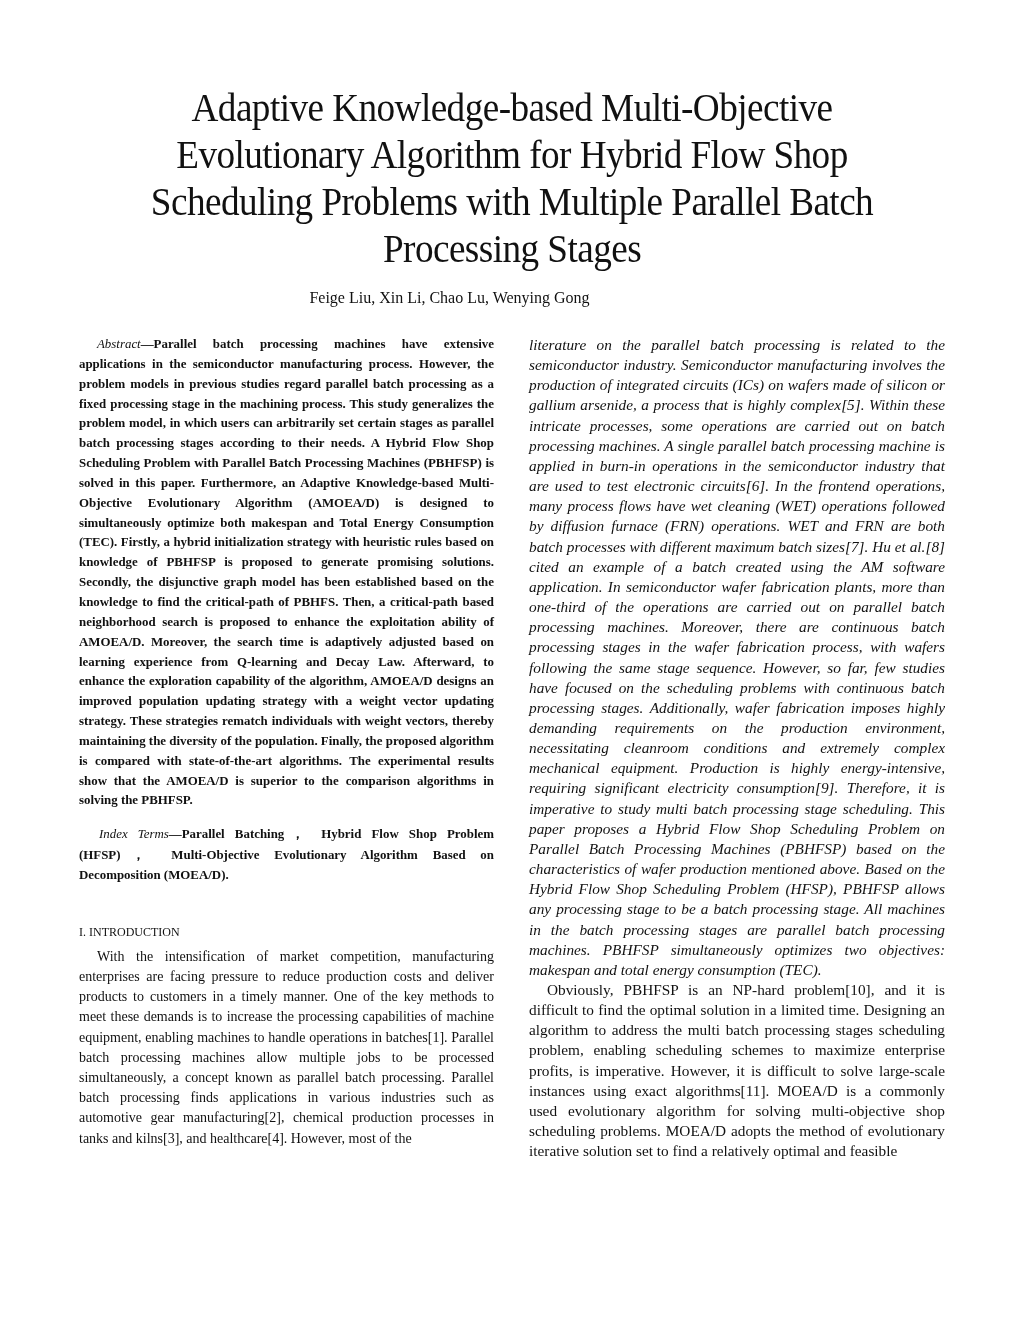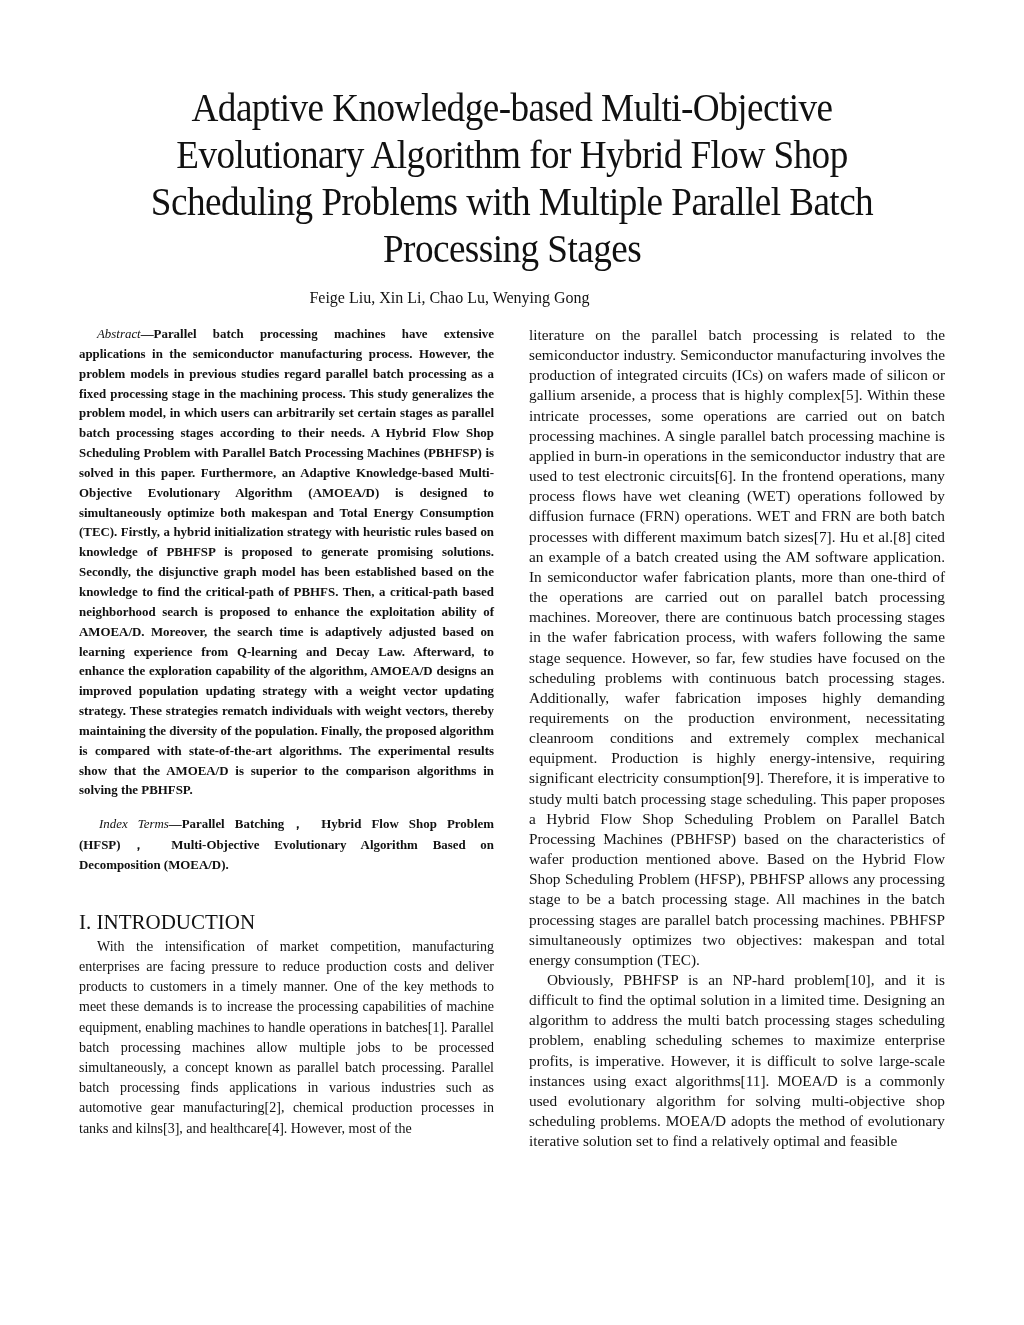--- a/index.html
+++ b/index.html
@@ -11,39 +11,39 @@
     position: absolute; left: 60px; top: 84px; width: 904px;
     text-align: center; font-size: 40px; line-height: 47px;
     font-weight: normal; margin: 0; letter-spacing: -0.6px;
     transform: scaleX(0.93); transform-origin: center top;
   }
   .title span { display: block; }
   .authors {
     position: absolute; left: 0; top: 288px; width: 899px;
     text-align: center; font-size: 16px; line-height: 20px;
   }
-  .col { position: absolute; top: 325px; text-align: justify; }
+  .col { position: absolute; top: 335px; text-align: justify; }
   .col-left { left: 79px; width: 415px; }
   .col-right { left: 529px; width: 416px; }
   .abstract {
     font-weight: bold; font-size: 12.9px; line-height: 19.85px; margin: 0;
     text-indent: 18px;
   }
   .abstract .lead { font-style: italic; font-weight: normal; }
   .index-terms {
     font-weight: bold; font-size: 12.9px; line-height: 20.5px; margin: 13px 0 0 0;
   }
   .index-terms .lead { font-style: italic; font-weight: normal; margin-left: 20px; }
   .section-heading {
-    font-size: 21px; line-height: 20px; margin: 36px 0 5px 0; font-weight: normal;
+    font-size: 12px; line-height: 20px; margin: 36px 0 5px 0; font-weight: normal;
   }
   .body-text {
     font-size: 14px; line-height: 20.2px; margin: 0; text-indent: 18px;
   }
-  .body-text.cont { text-indent: 0; }
+  .body-text.cont { text-indent: 0; font-style: italic; }
   .col-right .body-text { font-size: 15.3px; line-height: 20.15px; }
   p { hyphens: none; }
 </style>
 </head>
 <body>
 
 <h1 class="title">
   <span>Adaptive Knowledge-based Multi-Objective</span>
   <span>Evolutionary Algorithm for Hybrid Flow Shop</span>
   <span>Scheduling Problems with Multiple Parallel Batch</span>

